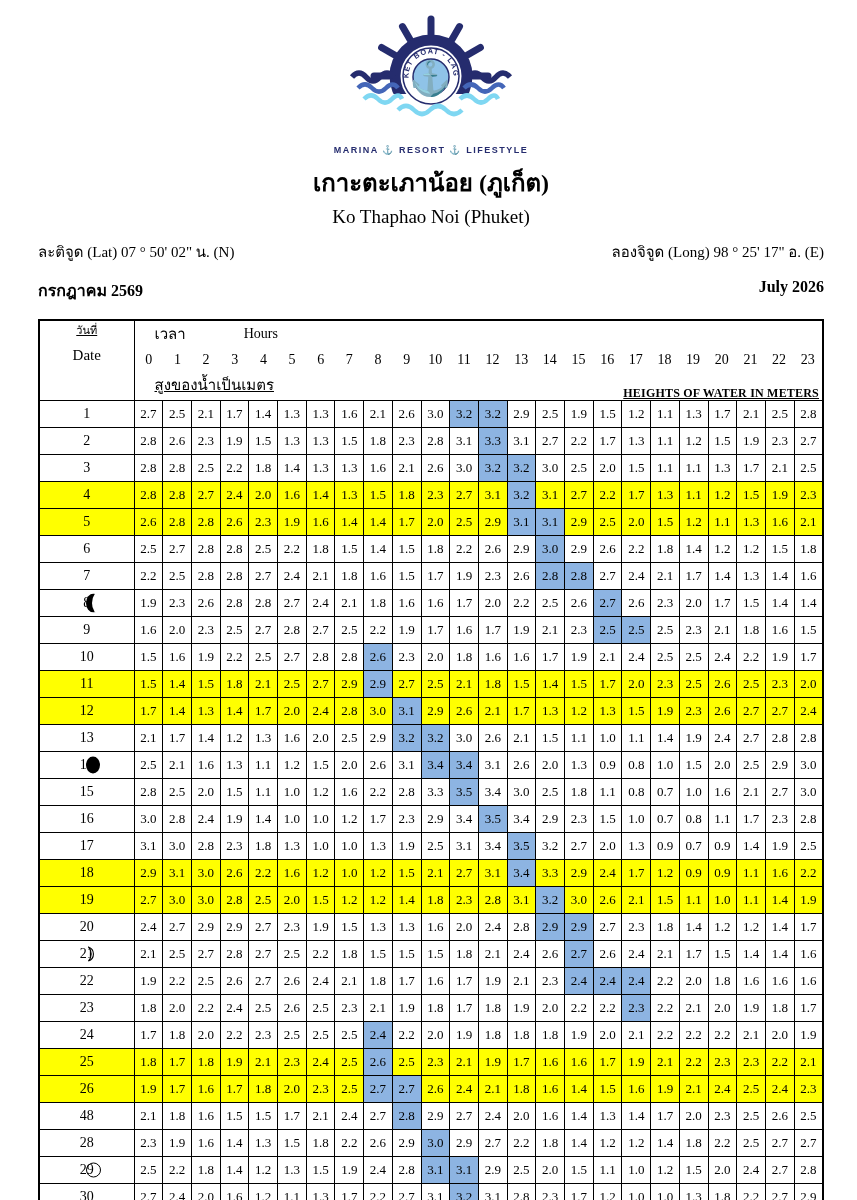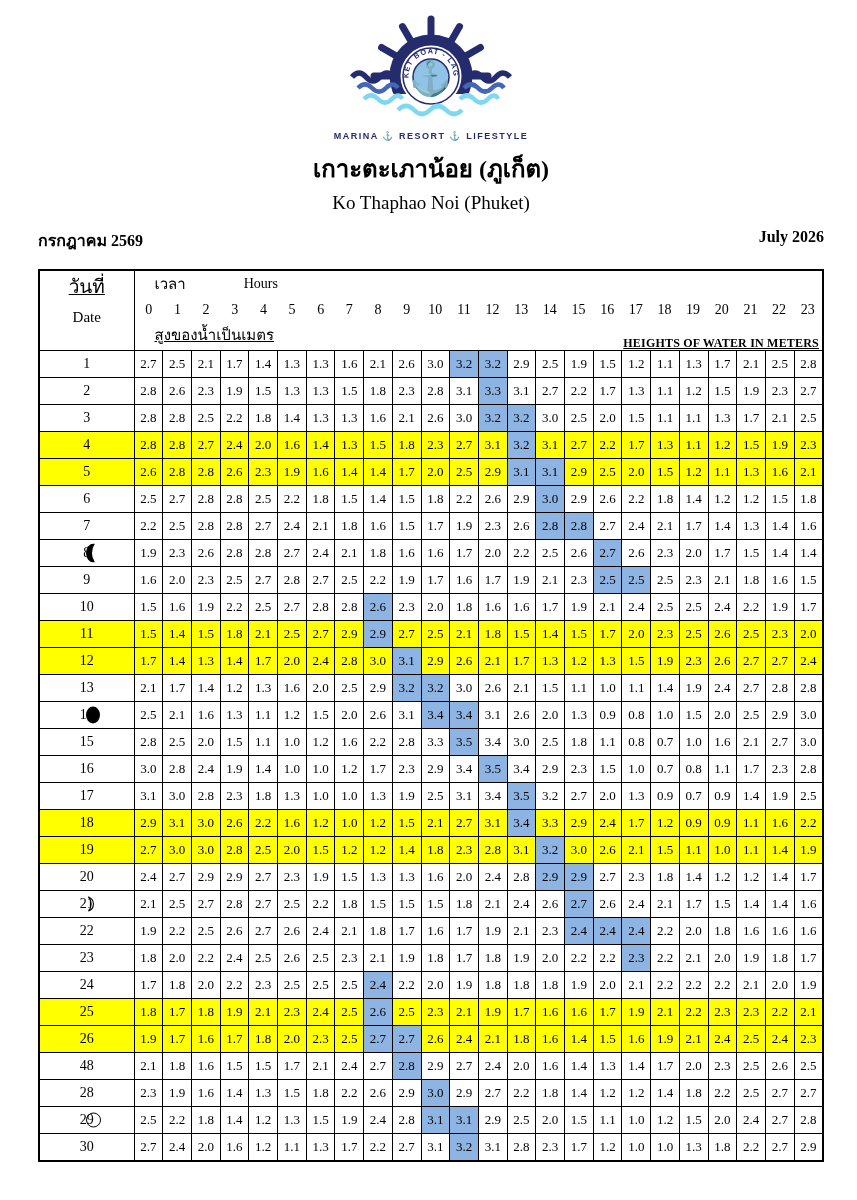--- a/index.html
+++ b/index.html
@@ -12,21 +12,21 @@
 
   
   .logo-block { text-align:center; margin-bottom:2px; }
   .logo-svg { display:block; margin:0 auto; }
   .logo-name {
     font-family:"Liberation Sans", sans-serif;
     color:#252c6e; font-weight:bold; font-size:15px; letter-spacing:2px; margin-top:-2px;
   }
   .logo-tagline {
     font-family:"Liberation Sans", sans-serif;
-    color:#252c6e; font-weight:bold; font-size:9px; letter-spacing:1.5px; margin-top:1px;
+    color:#252c6e; font-weight:bold; font-size:9px; letter-spacing:1.5px; margin-top:15px;
   }
 
   
   .title-thai { text-align:center; font-size:24px; font-weight:bold; margin-top:8px; }
   .title-eng  { text-align:center; font-size:19px; margin-top:4px; }
   .coords { display:flex; justify-content:space-between; font-size:15px; margin-top:12px; }
   .monthline { display:flex; justify-content:space-between; font-size:16px; font-weight:bold; margin-top:14px; margin-bottom:16px; }
 
   
   table.tide {
@@ -34,21 +34,21 @@
     border:2px solid #000; font-size:13px;
   }
   table.tide col.c-date { width:95px; }
   table.tide th, table.tide td {
     border:1px solid #000; text-align:center; padding:0; overflow:hidden;
   }
   th.th-date {
     border-right:2px solid #000; border-bottom:2px solid #000;
     font-weight:normal; vertical-align:top; padding-top:6px;
   }
-  th.th-date .d1 { font-size:19px;text-decoration:underline; }
+  th.th-date .d1 { font-size:11px;text-decoration:underline; }
   th.th-date .d2 { font-size:15px; margin-top:8px; }
   th.th-hours { border-bottom:2px solid #000; font-weight:normal; vertical-align:top;border-radius:6px; }
   .hours-label-line { display:flex; height:26px; line-height:26px; font-size:15px; text-align:left; }
   .hours-label-line .lbl-thai { margin-left:20px; }
   .hours-label-line .lbl-eng  { margin-left:58px; font-size:14px; }
   .hours-grid { display:grid; grid-template-columns:repeat(24,1fr); height:26px; line-height:26px; font-size:14px; }
   .units-line { display:flex; justify-content:space-between; height:27px; line-height:24px; padding:0 3px 0 20px;text-decoration:underline; }
   .units-line .u-thai { font-size:15px; }
   .units-line .u-eng  { font-size:12px; font-weight:bold; letter-spacing:.2px;margin-top:8px; }
 
@@ -115,20 +115,24 @@
       </g>
 
       <path d="M62 96 q8 -8 16 0 t16 0 t16 0 t16 0" stroke="#7fd7f2" stroke-width="4.5" fill="none"></path>
     </svg>
     <div class="logo-tagline">MARINA ⚓ RESORT ⚓ LIFESTYLE</div>
   </div>
 
   <div class="title-thai">เกาะตะเภาน้อย (ภูเก็ต)</div>
   <div class="title-eng">Ko Thaphao Noi (Phuket)</div>
 
+  <div class="coords">
+    <span>ละติจูด (Lat) 07 ° 50' 02" น. (N)</span>
+    <span>ลองจิจูด (Long) 98 ° 25' 17" อ. (E)</span>
+  </div>
 
   <div class="monthline">
     <span>กรกฎาคม 2569</span>
     <span>July 2026</span>
   </div>
 
   <table class="tide">
     <colgroup>
       <col class="c-date">
       <col span="24">

